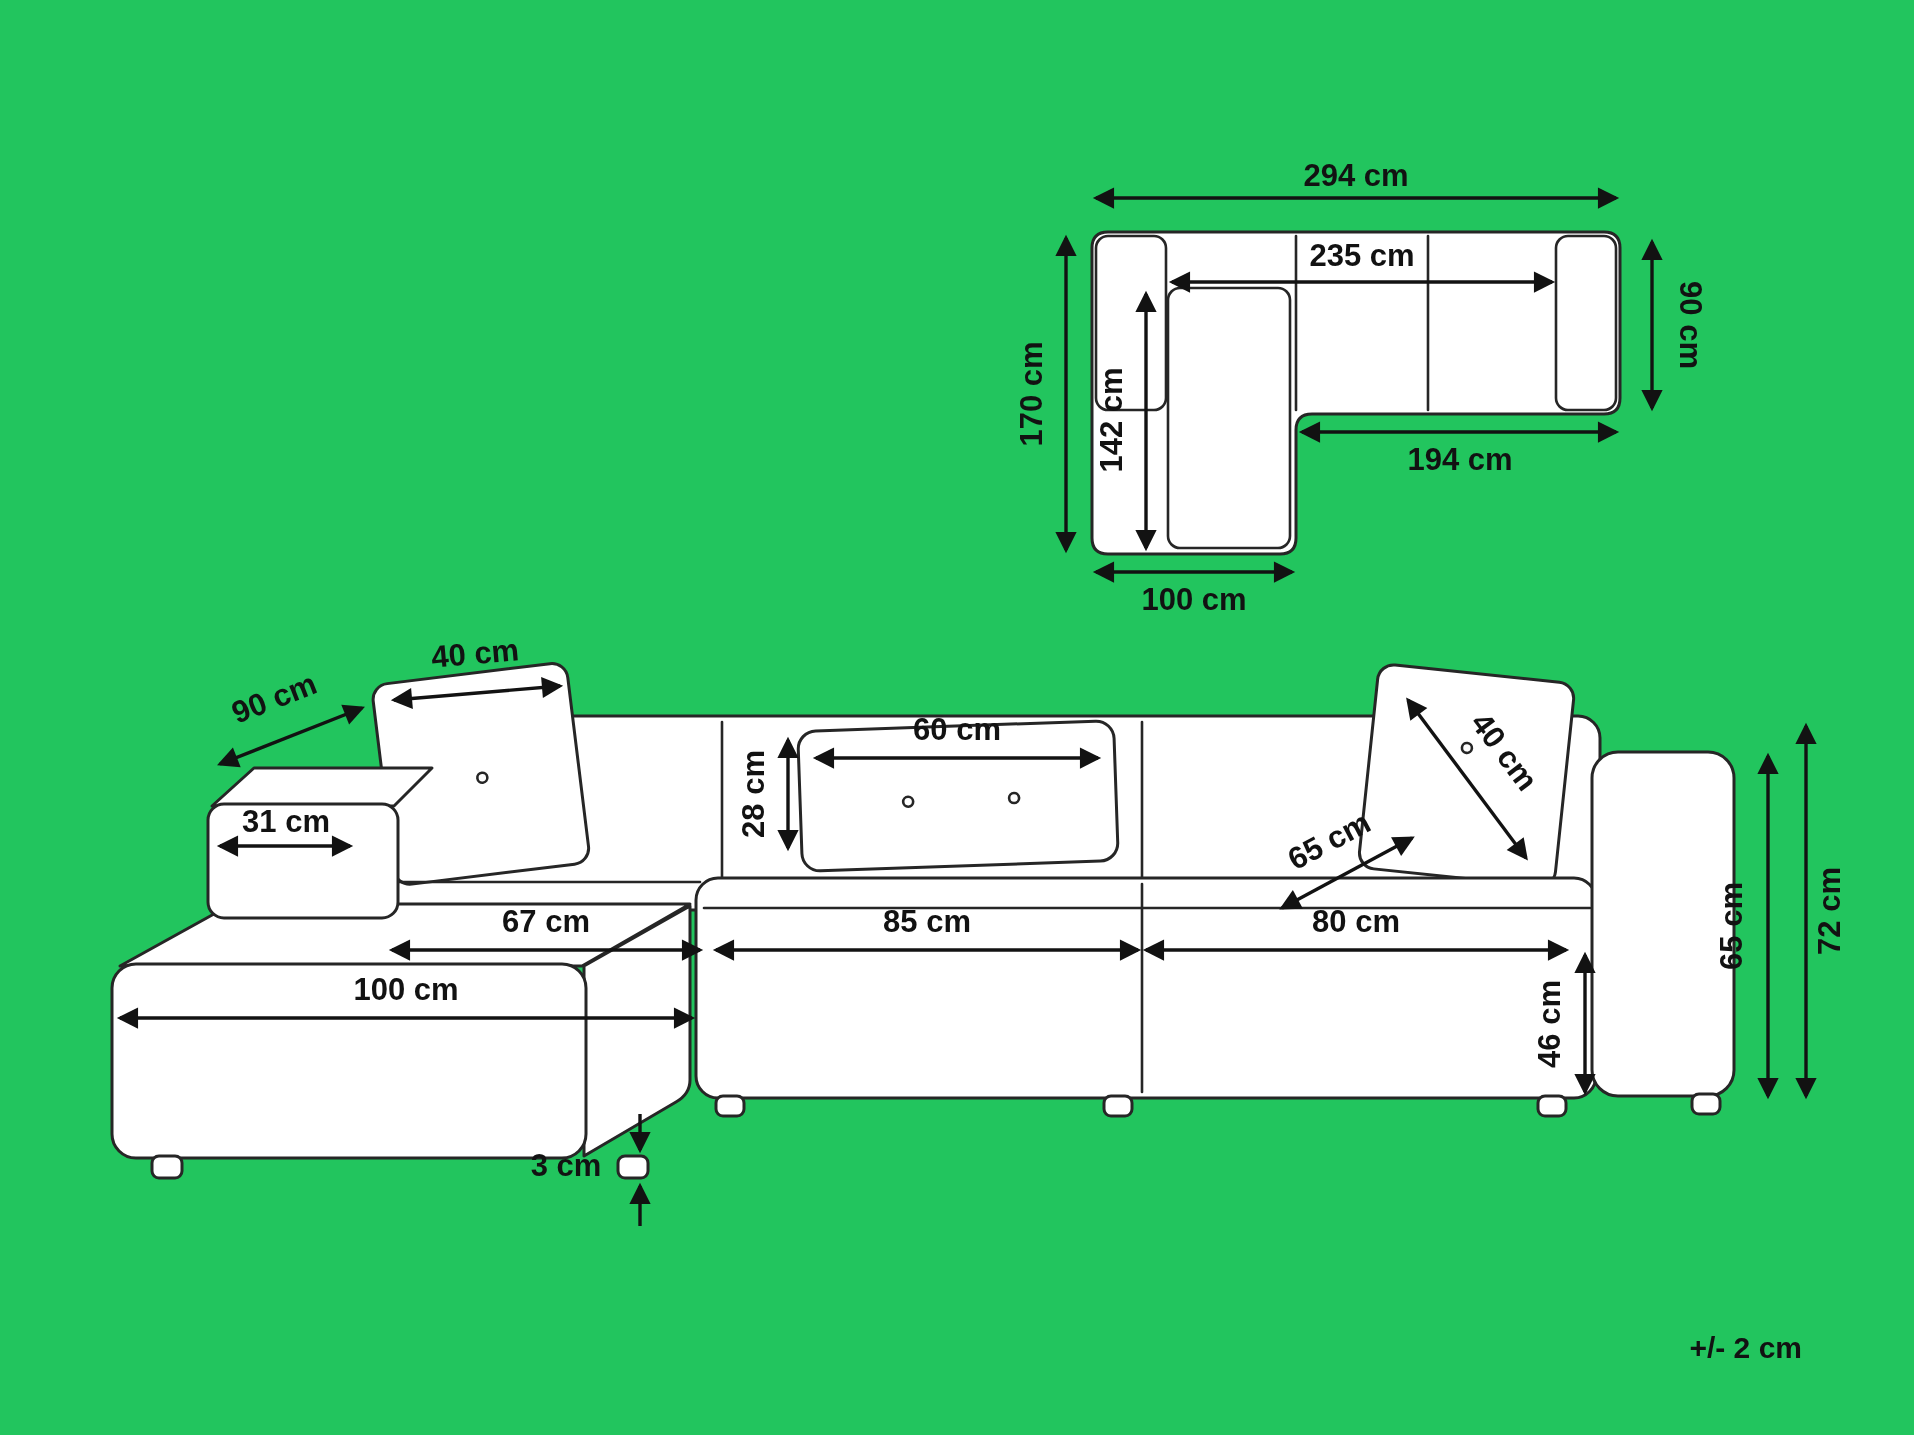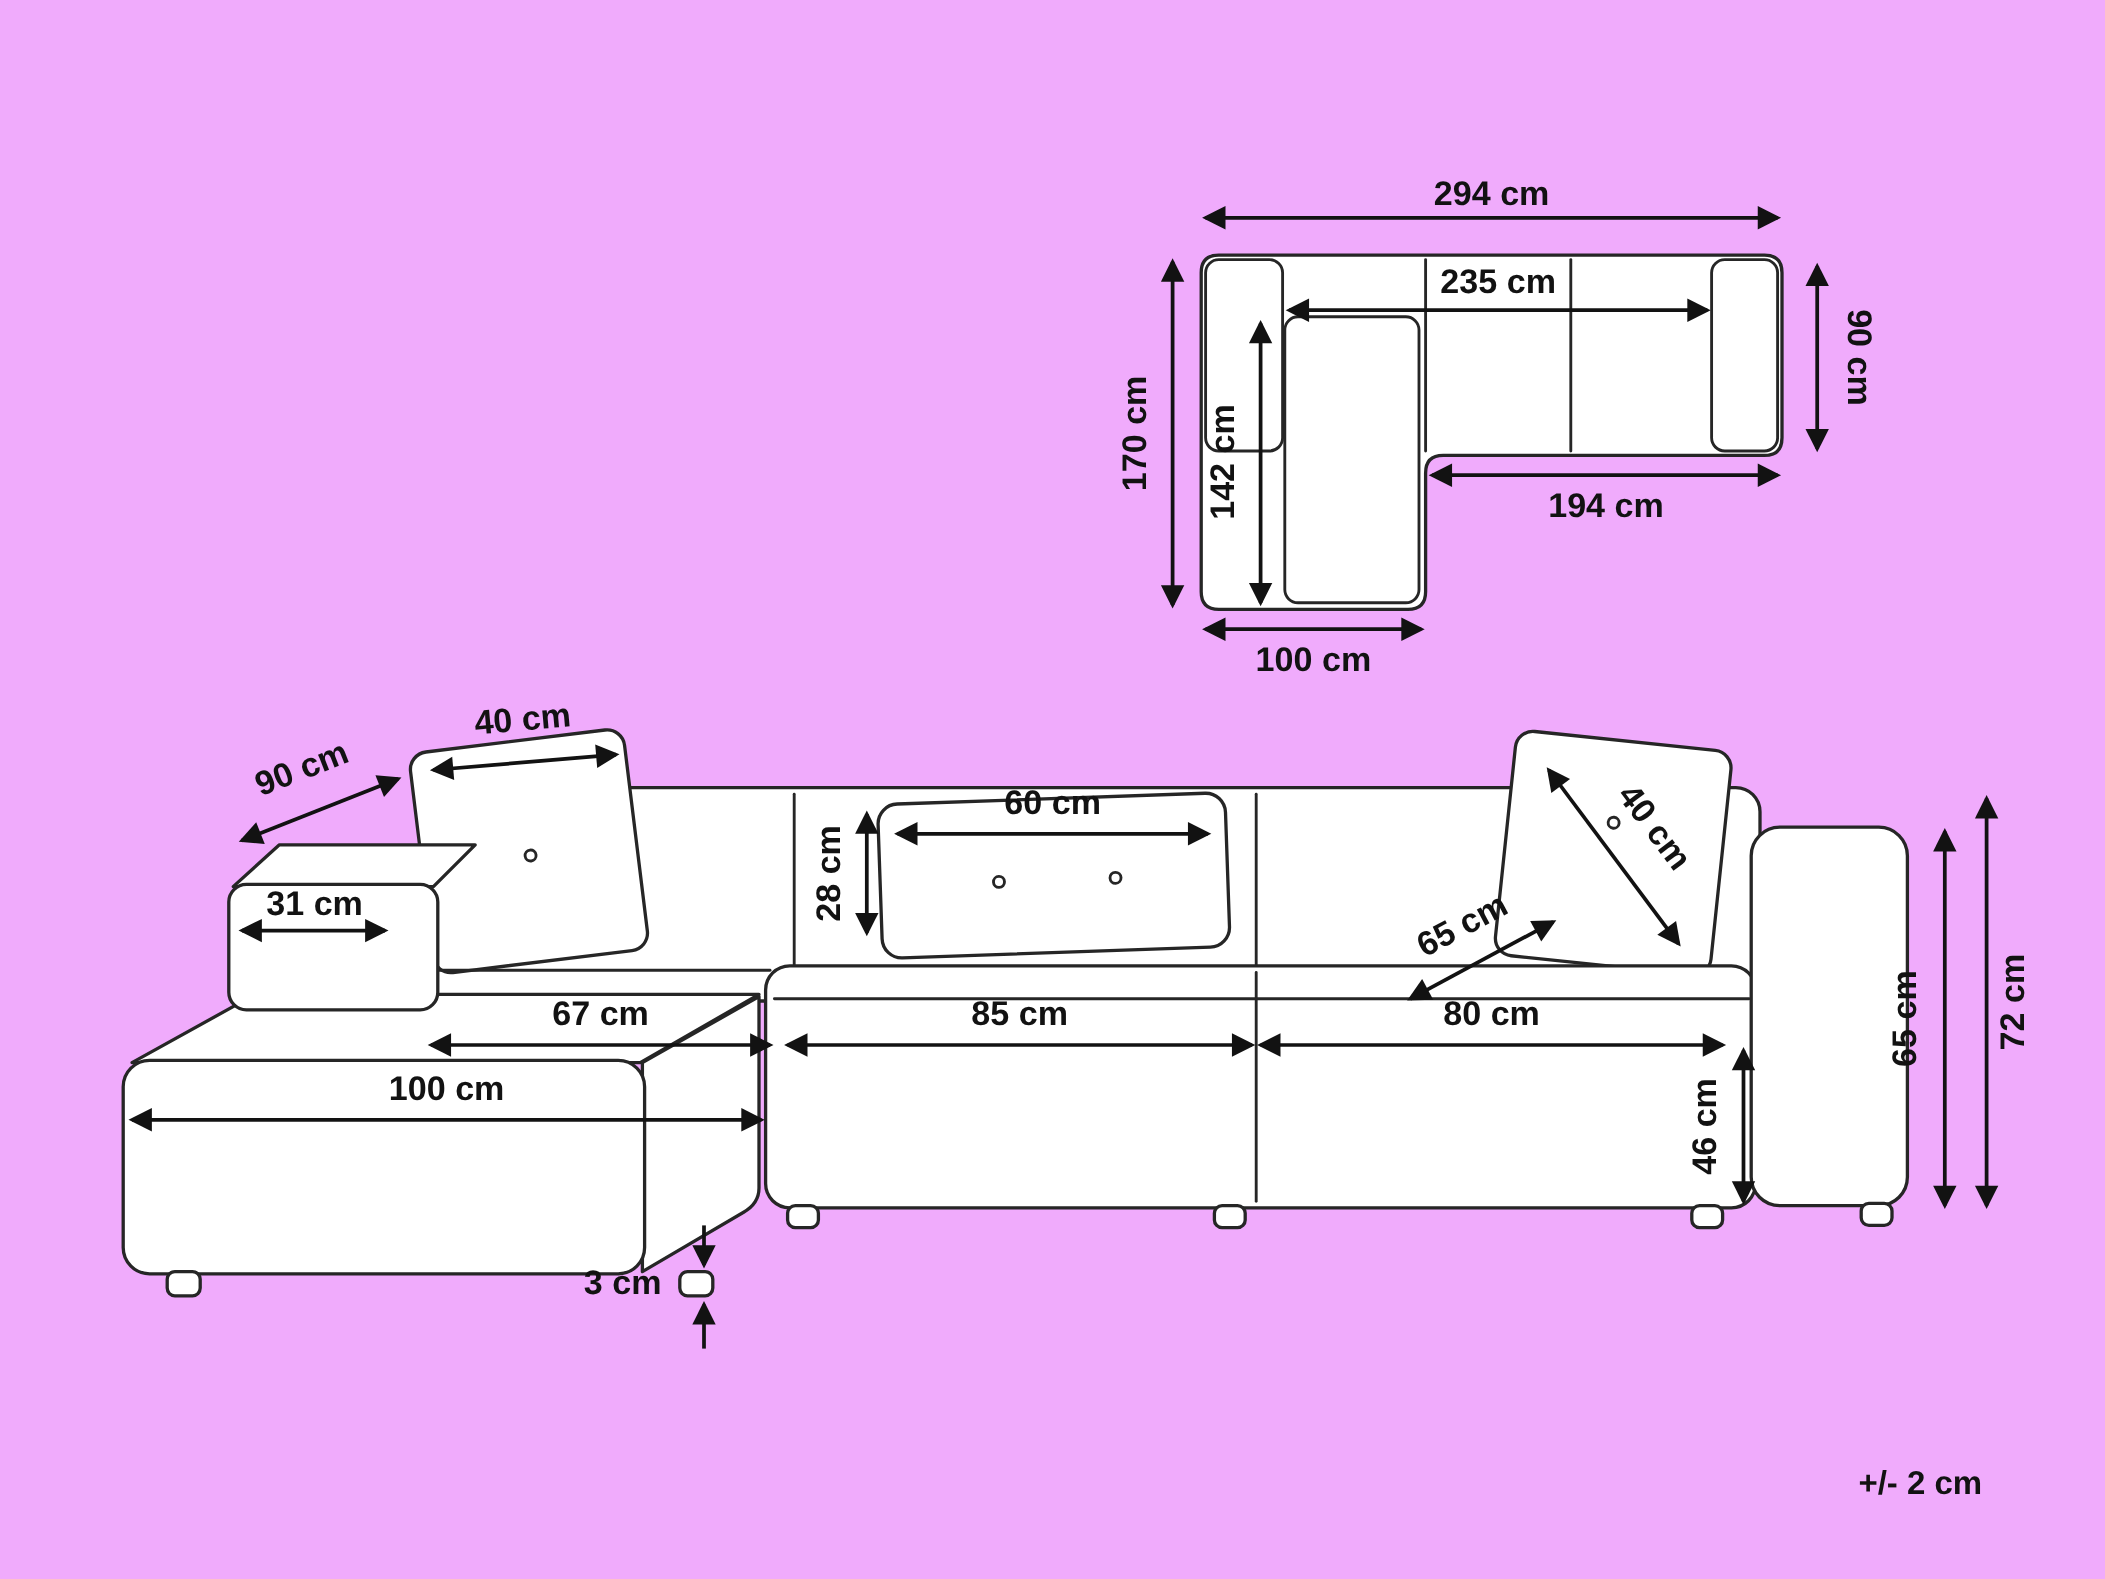--- a/index.html
+++ b/index.html
@@ -1,16 +1,16 @@
 <!DOCTYPE html>
 <html><head>
 <meta charset="utf-8">
 <style>
   html,body { margin:0; padding:0; background:#ffffff; }
-  .canvas { width:1914px; height:1435px; background:#f0abfc; position:relative; overflow:hidden; }
+  .canvas { width:1914px; height:1435px; background:#22c55e; position:relative; overflow:hidden; }
   svg { display:block; }
   .outline { fill:#ffffff; stroke:#262626; stroke-width:3; stroke-linejoin:round; stroke-linecap:round; }
   .seam    { fill:none;    stroke:#262626; stroke-width:2.6; stroke-linejoin:round; stroke-linecap:round; }
   .dim-line  { fill:none; stroke:#121212; stroke-width:3.4; }
   .dim-label { font-family:"Liberation Sans", sans-serif; font-weight:bold; font-size:31px; fill:#121212; text-anchor:middle; }
   .note-label { font-family:"Liberation Sans", sans-serif; font-weight:bold; font-size:30px; fill:#121212; text-anchor:end; }
 </style>
 </head>
 <body>
 

